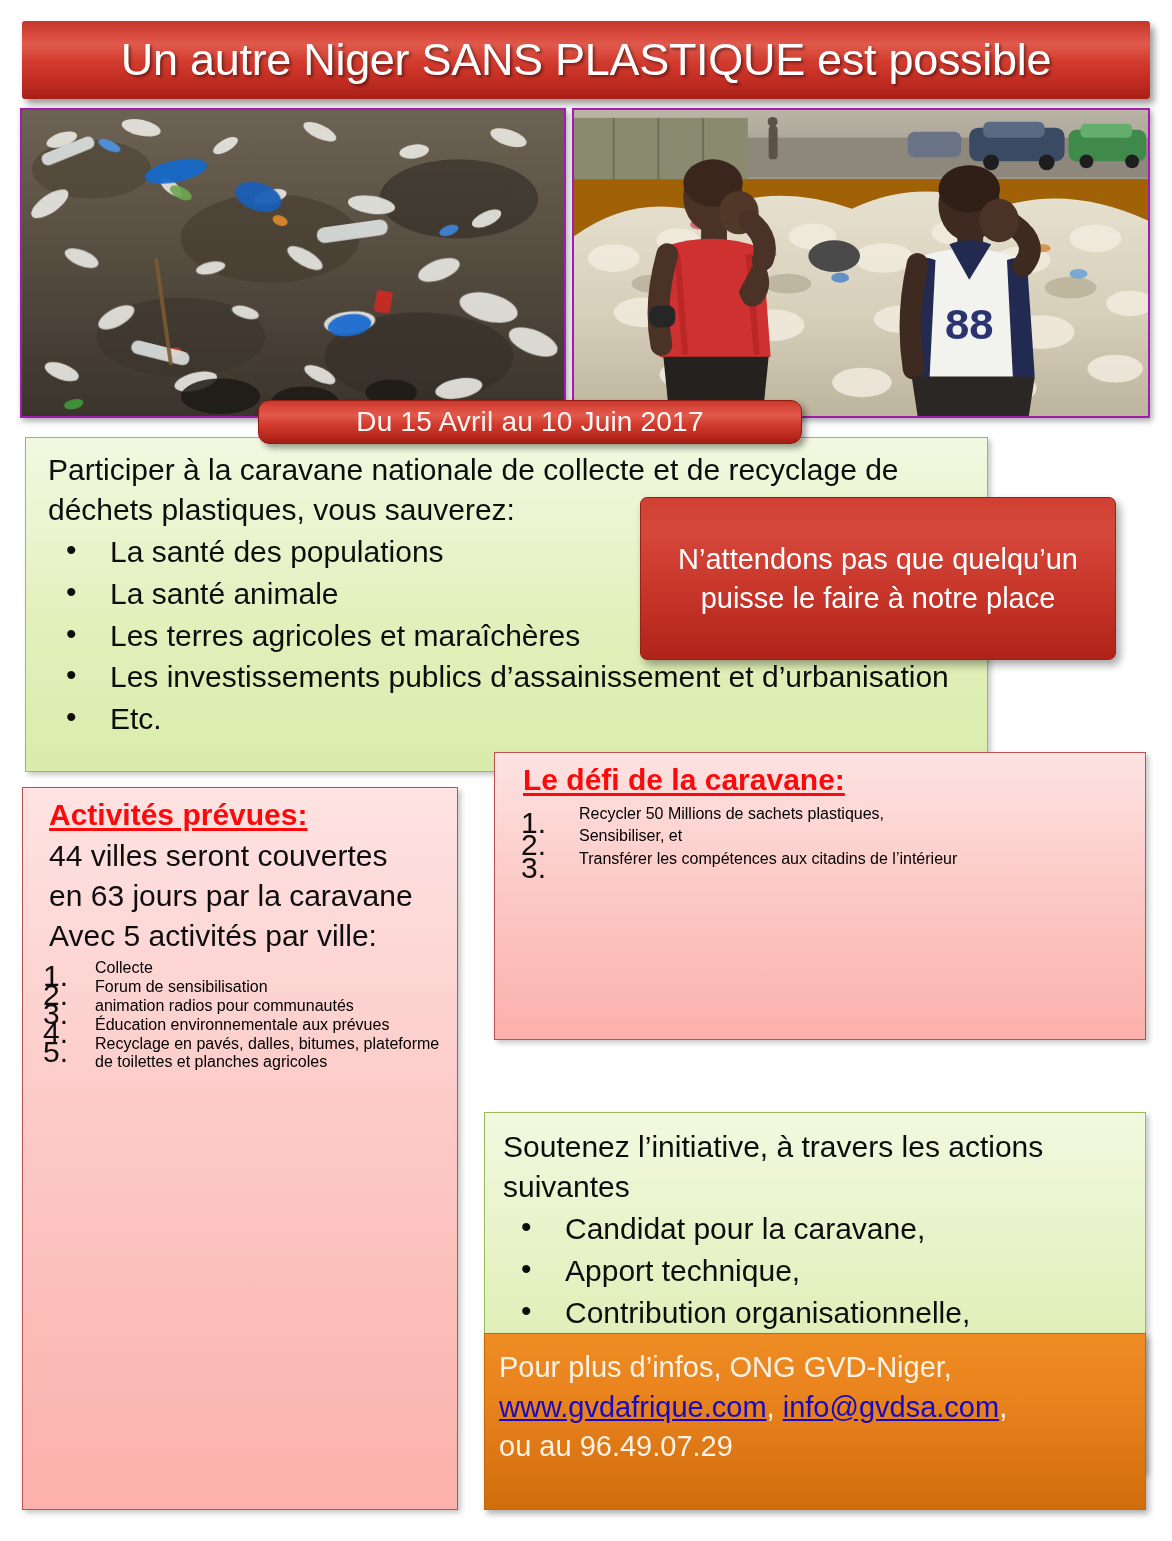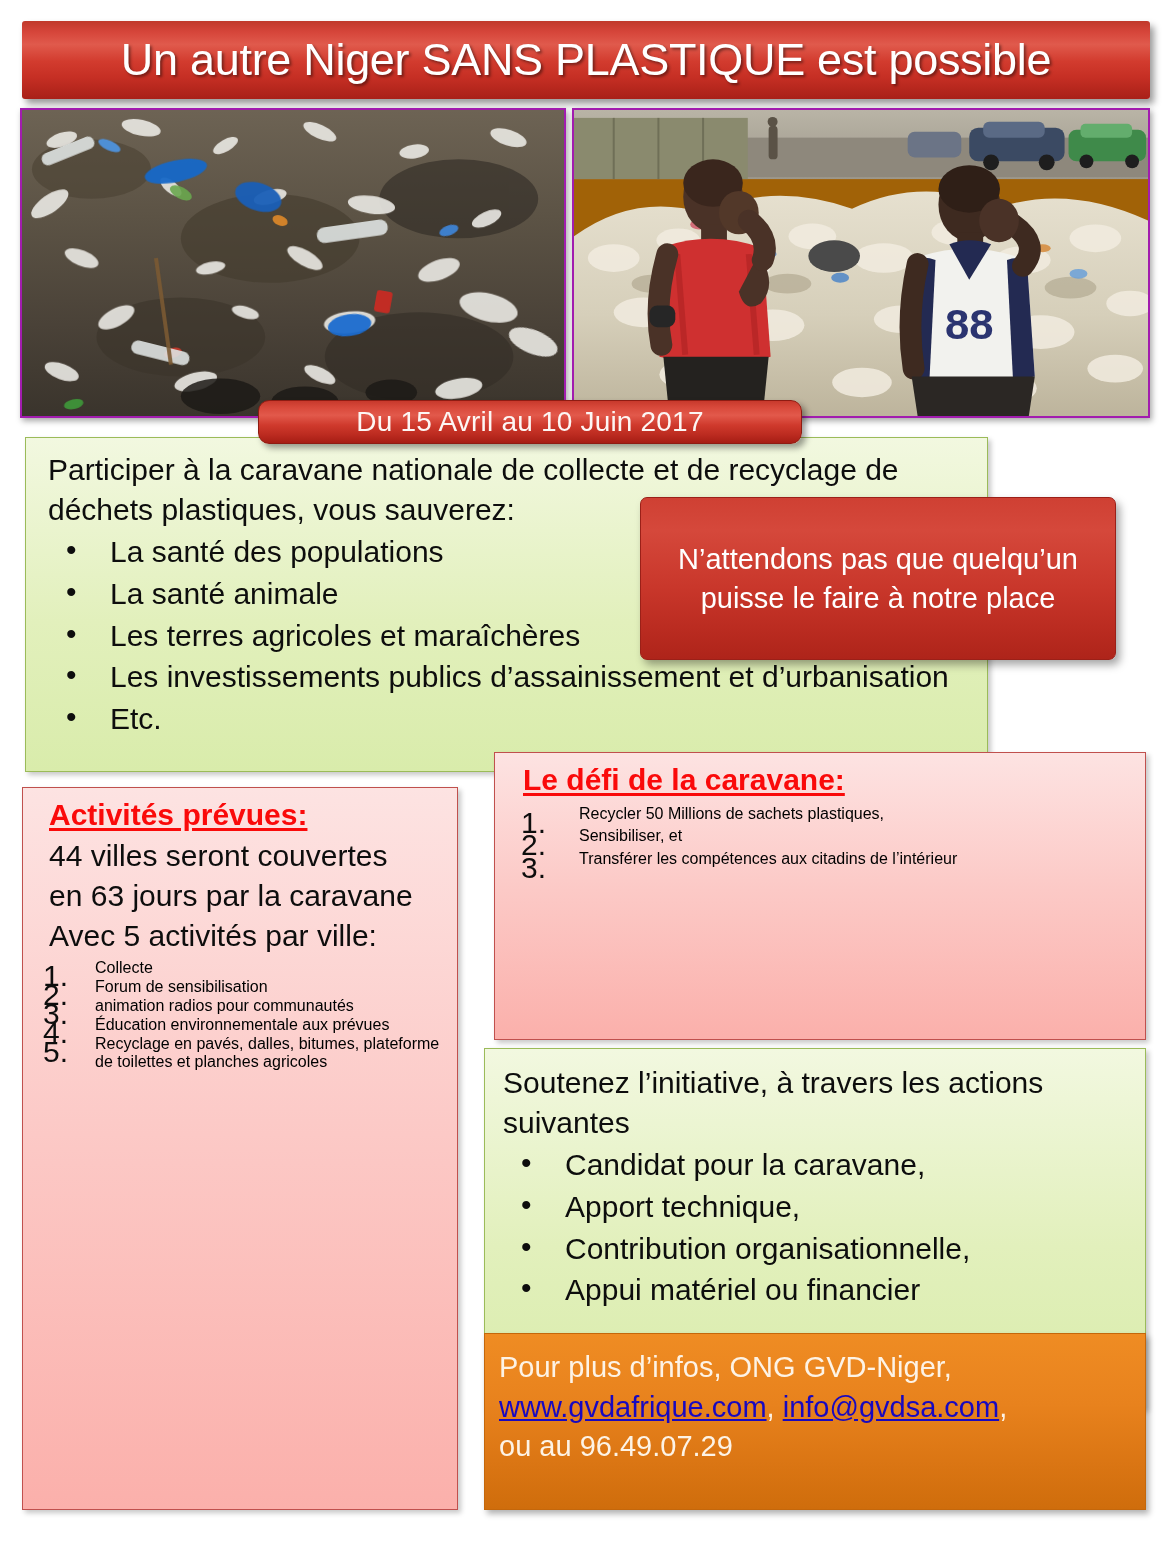--- a/index.html
+++ b/index.html
@@ -89,21 +89,21 @@
   .panel-orange {
     background: linear-gradient(to bottom, #ef8c23 0%, #e8821d 40%, #da7513 75%, #cf6d0c 100%);
     border: 1px solid #c4670b;
     box-shadow: 3px 4px 6px rgba(0,0,0,0.30);
   }
 
   
   #panel-intro     { left: 25px;  top: 437px;  width: 963px; height: 335px; }
   #panel-activites { left: 22px;  top: 787px;  width: 436px;  height: 723px; }
   #panel-defi      { left: 494px; top: 752px;  width: 652px;  height: 288px; }
-  #panel-soutien   { left: 484px; top: 1048px; width: 662px;  height: 361px; }
+  #panel-soutien   { left: 484px; top: 1112px; width: 662px;  height: 361px; }
   #panel-contact   { left: 484px; top: 1333px; width: 662px;  height: 177px; }
 
   
   .body-text {
     color: #0d0d0d;
     font-size: 30px;
     line-height: 1.33;
   }
   #panel-intro .body-text   { padding: 12px 22px 0 22px; }
   #panel-soutien .body-text { padding: 14px 20px 0 18px; }

